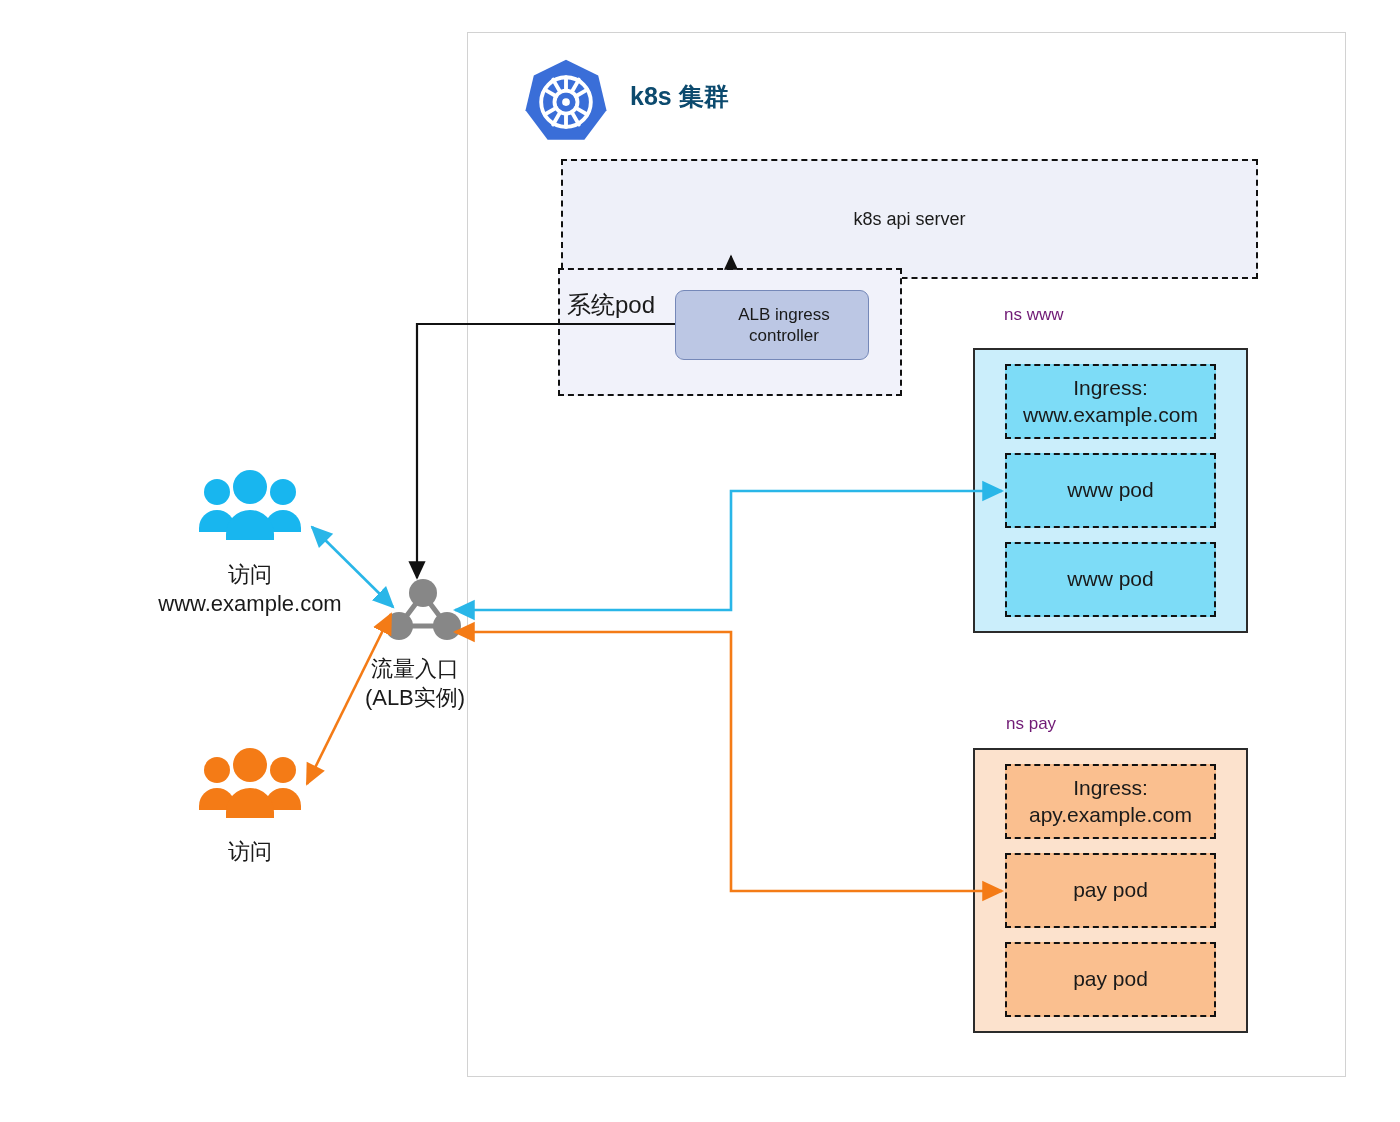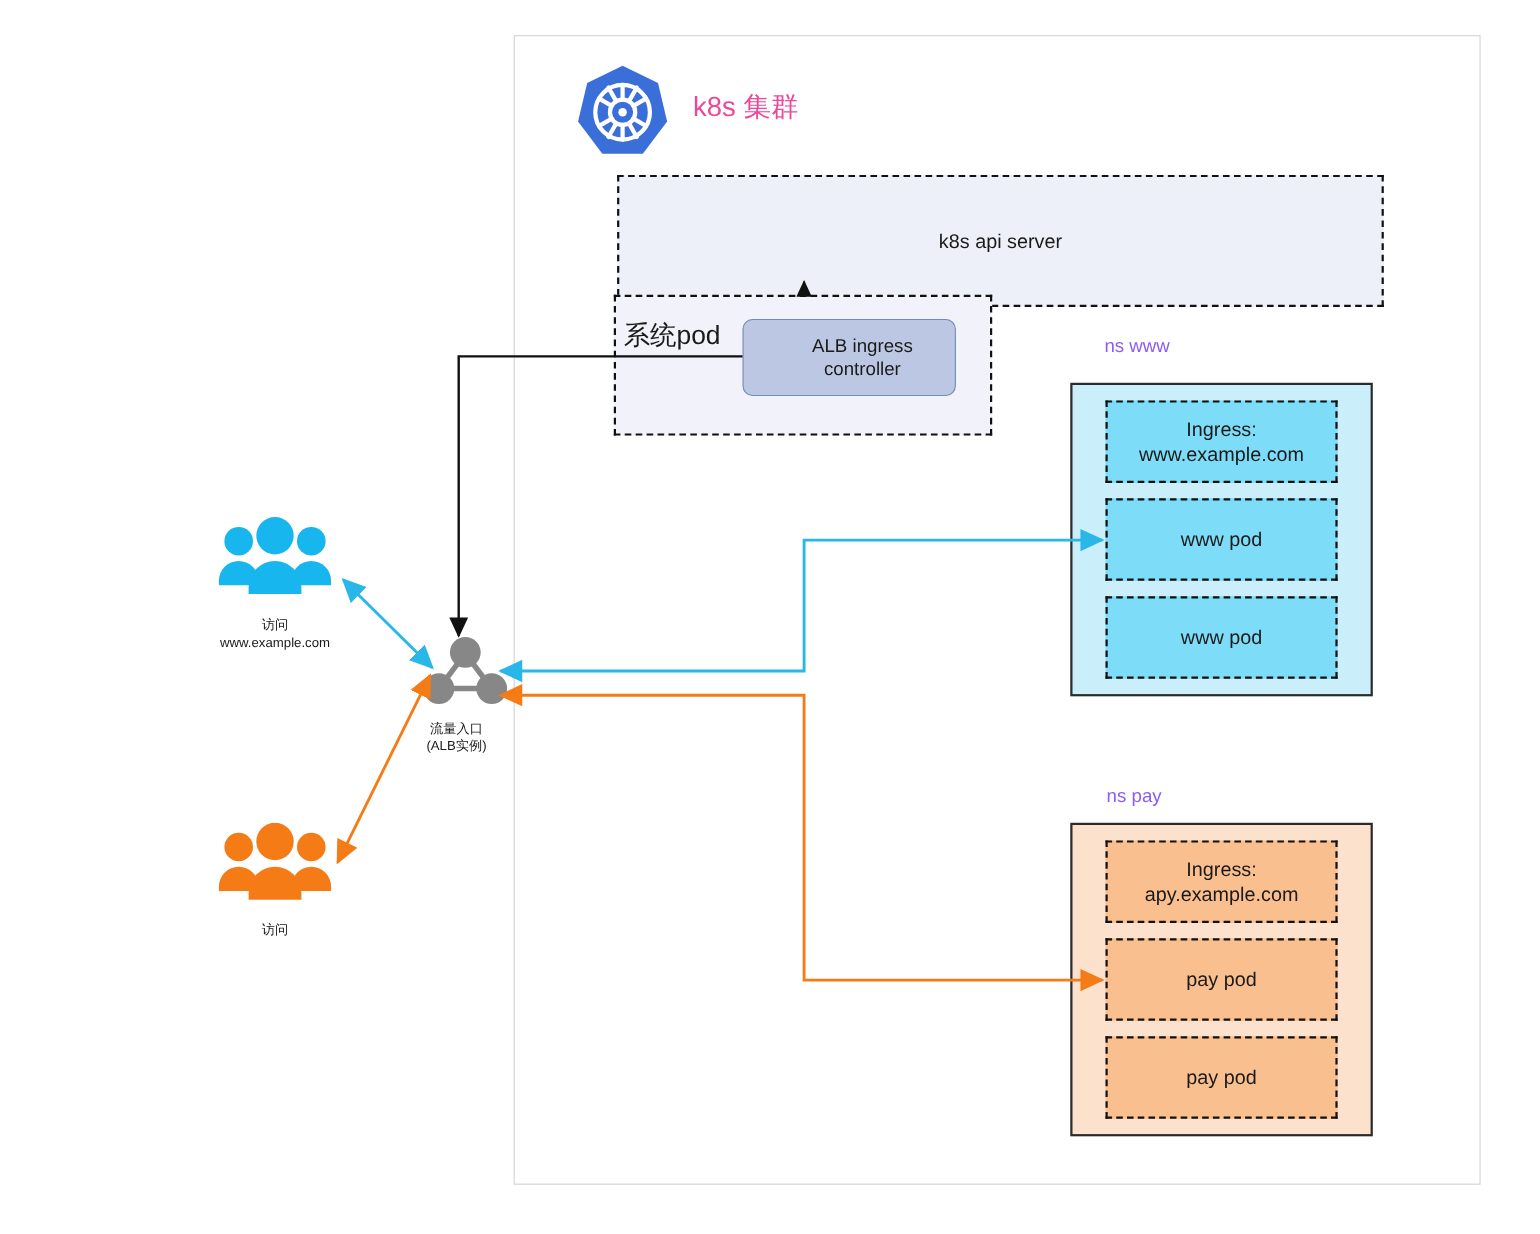--- a/index.html
+++ b/index.html
@@ -36,22 +36,23 @@
   #k8s-logo {
     left: 520px;
     top: 57px;
     width: 92px;
     height: 92px;
   }
   #cluster-title {
     left: 630px;
     top: 80px;
     font-size: 25px;
-    color: #ec4899;
+    color: #0c4a6e;
     white-space: nowrap;
+    font-weight: bold;
   }
 
   
   #api-server {
     left: 561px;
     top: 159px;
     width: 697px;
     height: 120px;
     border: 2px dashed #111111;
     background: #eef0f9;
@@ -91,21 +92,21 @@
     justify-content: center;
     text-align: center;
     font-size: 17px;
     line-height: 1.25;
     padding-left: 24px;
   }
 
   
   .ns-label {
     font-size: 17px;
-    color: #8b5cf6;
+    color: #701a75;
   }
   #ns-www-label { left: 1004px; top: 305px; }
   #ns-pay-label { left: 1006px; top: 714px; }
 
   
   .ns-box {
     box-sizing: border-box;
     border: 2.5px solid #2b2b2b;
     padding: 14px 30px;
     display: flex;
@@ -126,35 +127,35 @@
     height: 285px;
     background: #fce2cd;
   }
   .ns-item {
     box-sizing: border-box;
     border: 2px dashed #111111;
     display: flex;
     align-items: center;
     justify-content: center;
     text-align: center;
-    font-size: 18px;
+    font-size: 21px;
     line-height: 1.25;
     flex: 1 1 0;
   }
   #ns-www-box .ns-item { background: #7ddcf7; }
   #ns-pay-box .ns-item { background: #fabf8f; }
 
   
   .people-icon { width: 108px; height: 72px; }
   #people-www { left: 196px; top: 470px; }
   #people-pay { left: 196px; top: 748px; }
 
   .caption {
     text-align: center;
-    font-size: 12px;
+    font-size: 22px;
     line-height: 1.3;
     white-space: nowrap;
   }
   #caption-www { left: 90px; top: 561px; width: 320px; }
   #caption-pay { left: 90px; top: 838px; width: 320px; }
 
   
   #alb-node { left: 385px; top: 578px; width: 76px; height: 64px; }
   #alb-node-caption { left: 300px; top: 655px; width: 230px; }
 

